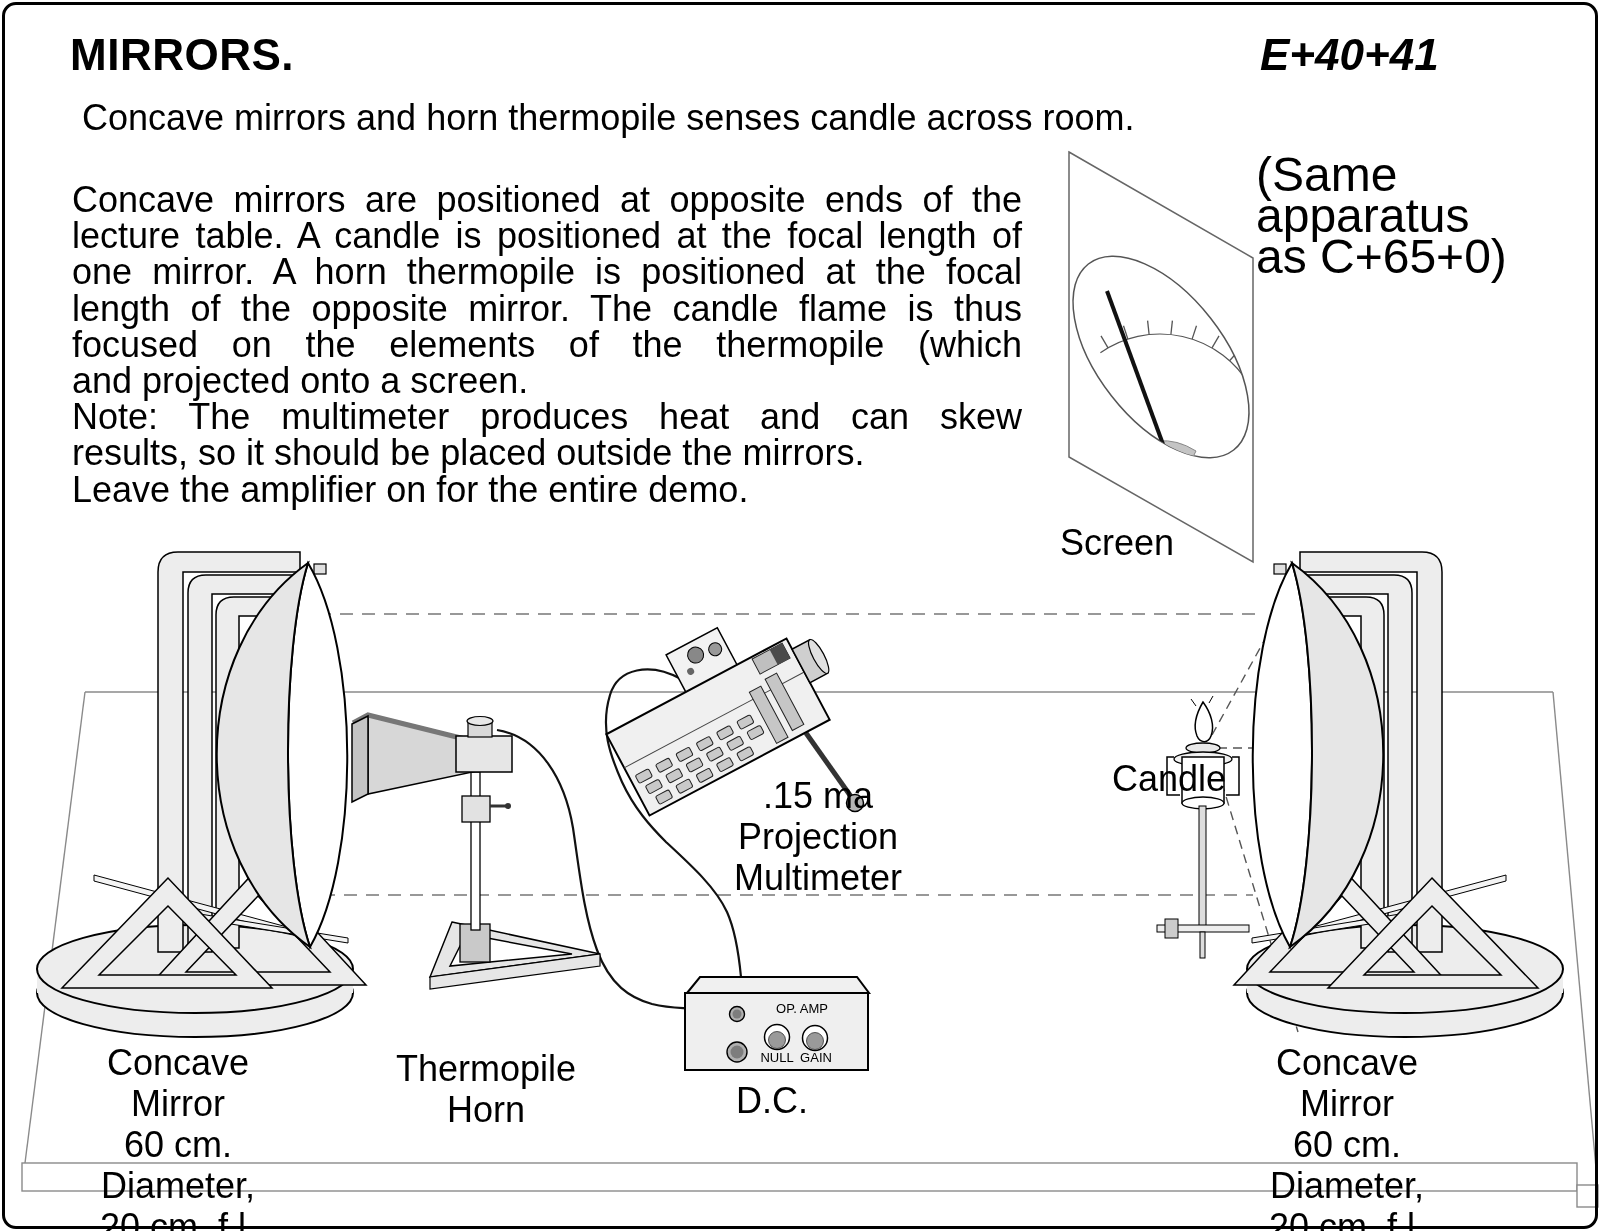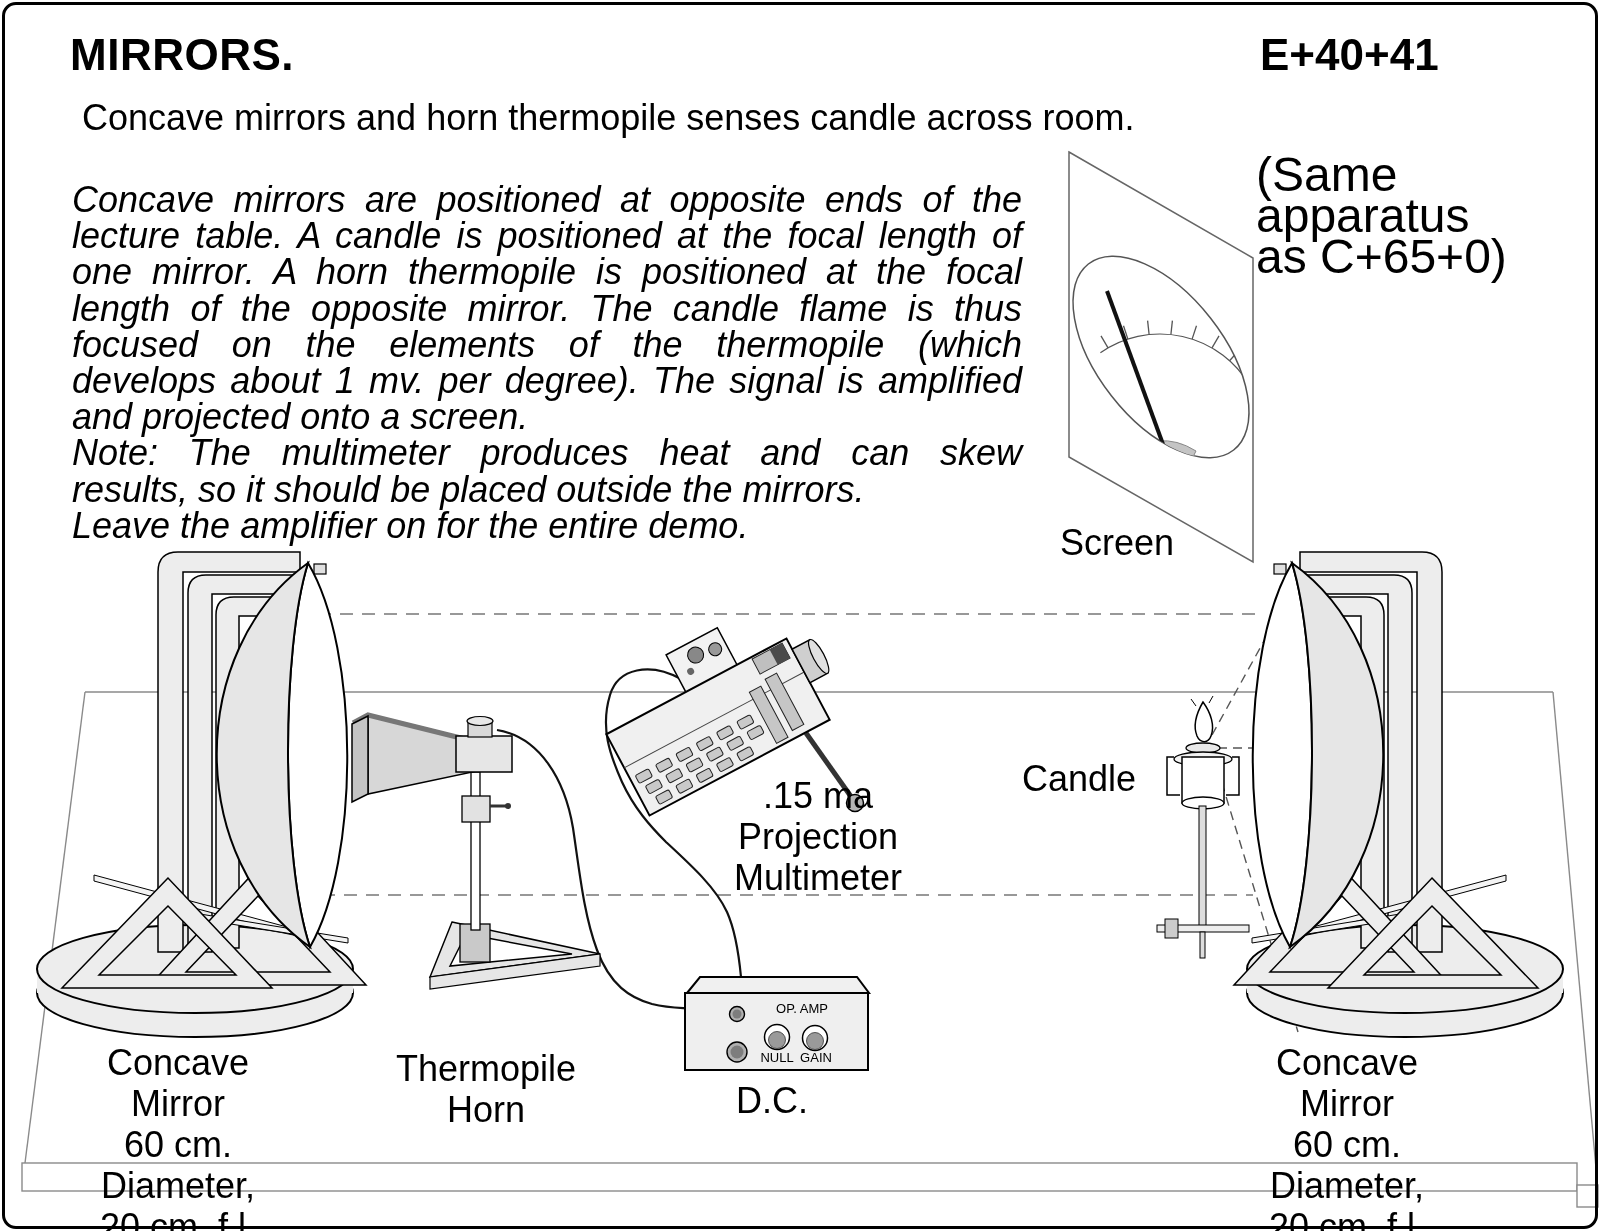--- a/index.html
+++ b/index.html
@@ -2,23 +2,23 @@
 <html><head>
 <meta charset="utf-8">
 <style>
   html,body{margin:0;padding:0;background:#fff;}
   .page{position:relative;width:1600px;height:1231px;background:#fff;overflow:hidden;
         font-family:"Liberation Sans",sans-serif;color:#000;}
   .frame{position:absolute;left:2px;top:2px;width:1590px;height:1221px;
          border:3px solid #000;border-radius:14px;pointer-events:none;z-index:5;}
   .abs{position:absolute;white-space:nowrap;}
   .title{left:70px;top:30px;font-size:44px;font-weight:bold;letter-spacing:.5px;}
-  .code{left:1260px;top:30px;font-size:44px;font-weight:bold;}
+  .code{left:1260px;top:30px;font-size:44px;font-weight:bold;font-style:italic;}
   .subtitle{left:70px;top:97px;font-size:36px;margin-left:12px;}
-  .bodytext{position:absolute;left:72px;top:182px;width:950px;z-index:2;font-style:italic;}
+  .bodytext{position:absolute;left:72px;top:182px;width:950px;z-index:2;}
   .bl{height:36.2px;line-height:36.2px;font-size:36px;text-align:justify;text-align-last:justify;}
   .bl.nj{text-align-last:left;}
   .sidenote{left:1256px;top:154px;font-size:48px;line-height:41px;white-space:pre-line;}
   .lbl{position:absolute;font-size:36px;z-index:2;}
   .lblc{text-align:center;width:240px;line-height:41px;}
   svg{position:absolute;left:0;top:0;z-index:1;}
   svg text{font-family:"Liberation Sans",sans-serif;}
 </style>
 </head>
 <body>
@@ -191,32 +191,31 @@
   <div class="abs title" style="z-index:2">MIRRORS.</div>
   <div class="abs code" style="z-index:2">E+40+41</div>
   <div class="abs subtitle" style="z-index:2">Concave mirrors and horn thermopile senses candle across room.</div>
 
   <div class="bodytext">
     <div class="bl">Concave mirrors are positioned at opposite ends of the</div>
     <div class="bl">lecture table.  A candle is positioned at the focal length of</div>
     <div class="bl">one mirror.  A horn thermopile is positioned at the focal</div>
     <div class="bl">length of the opposite mirror.  The candle flame is thus</div>
     <div class="bl">focused on the elements of the thermopile (which</div>
-    <div class="bl">develops about 1 mv. per degree).  The signal is amplified</div>
     <div class="bl nj">and projected onto a screen.</div>
     <div class="bl">Note: The multimeter produces heat and can skew</div>
     <div class="bl nj">results, so it should be placed outside the mirrors.</div>
     <div class="bl nj">Leave the amplifier on for the  entire demo.</div>
   </div>
 
   <div class="abs sidenote" style="z-index:2">(Same apparatus
 as C+65+0)</div>
 
   <div class="lbl" style="left:1060px;top:522px">Screen</div>
-  <div class="lbl" style="left:1022px;top:758px">Candle</div>
+  <div class="lbl" style="left:1112px;top:758px">Candle</div>
 
   <div class="lbl lblc" style="left:366px;top:1048px">
     <div>Thermopile</div>
     <div>Horn</div>
   </div>
 
   <div class="lbl lblc" style="left:698px;top:775px">
     <div>.15 ma</div>
     <div>Projection</div>
     <div>Multimeter</div>

